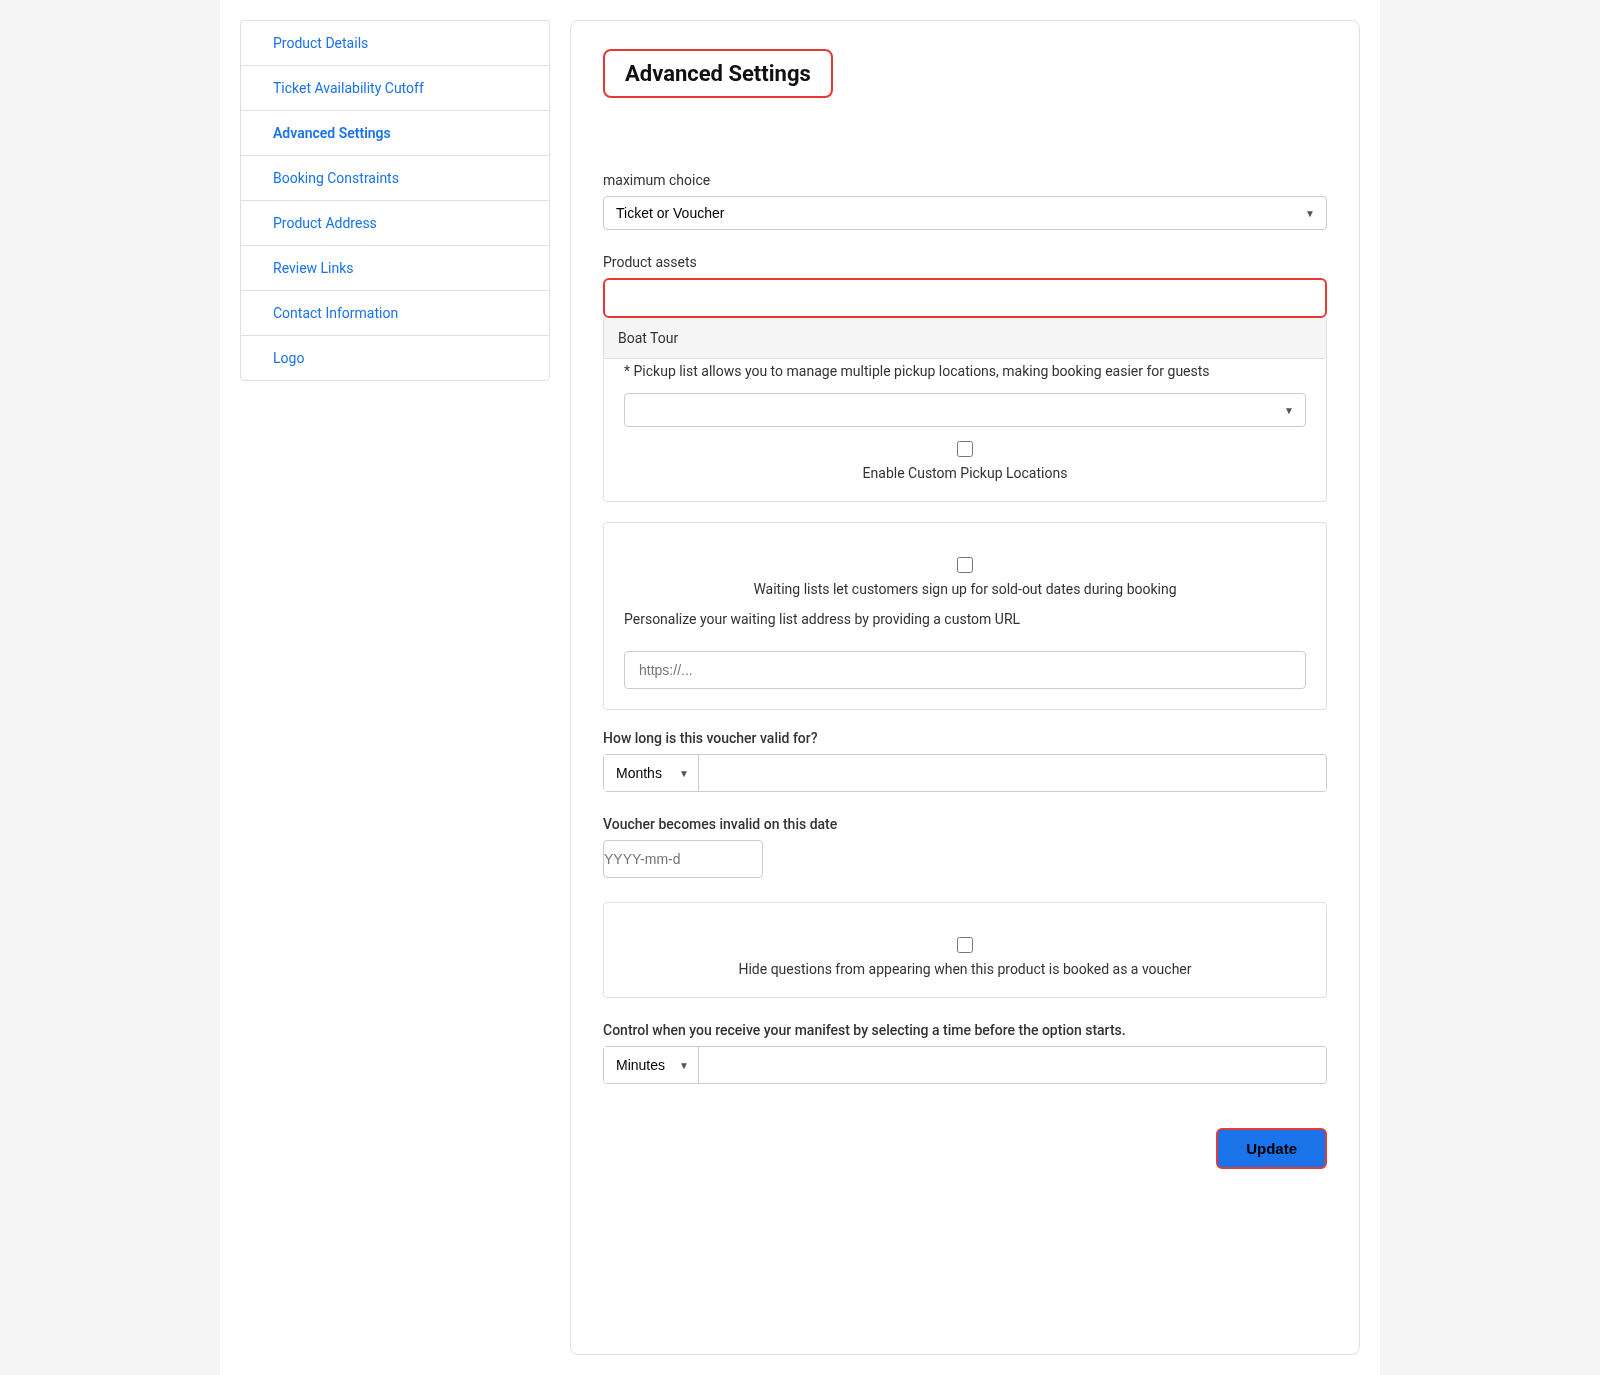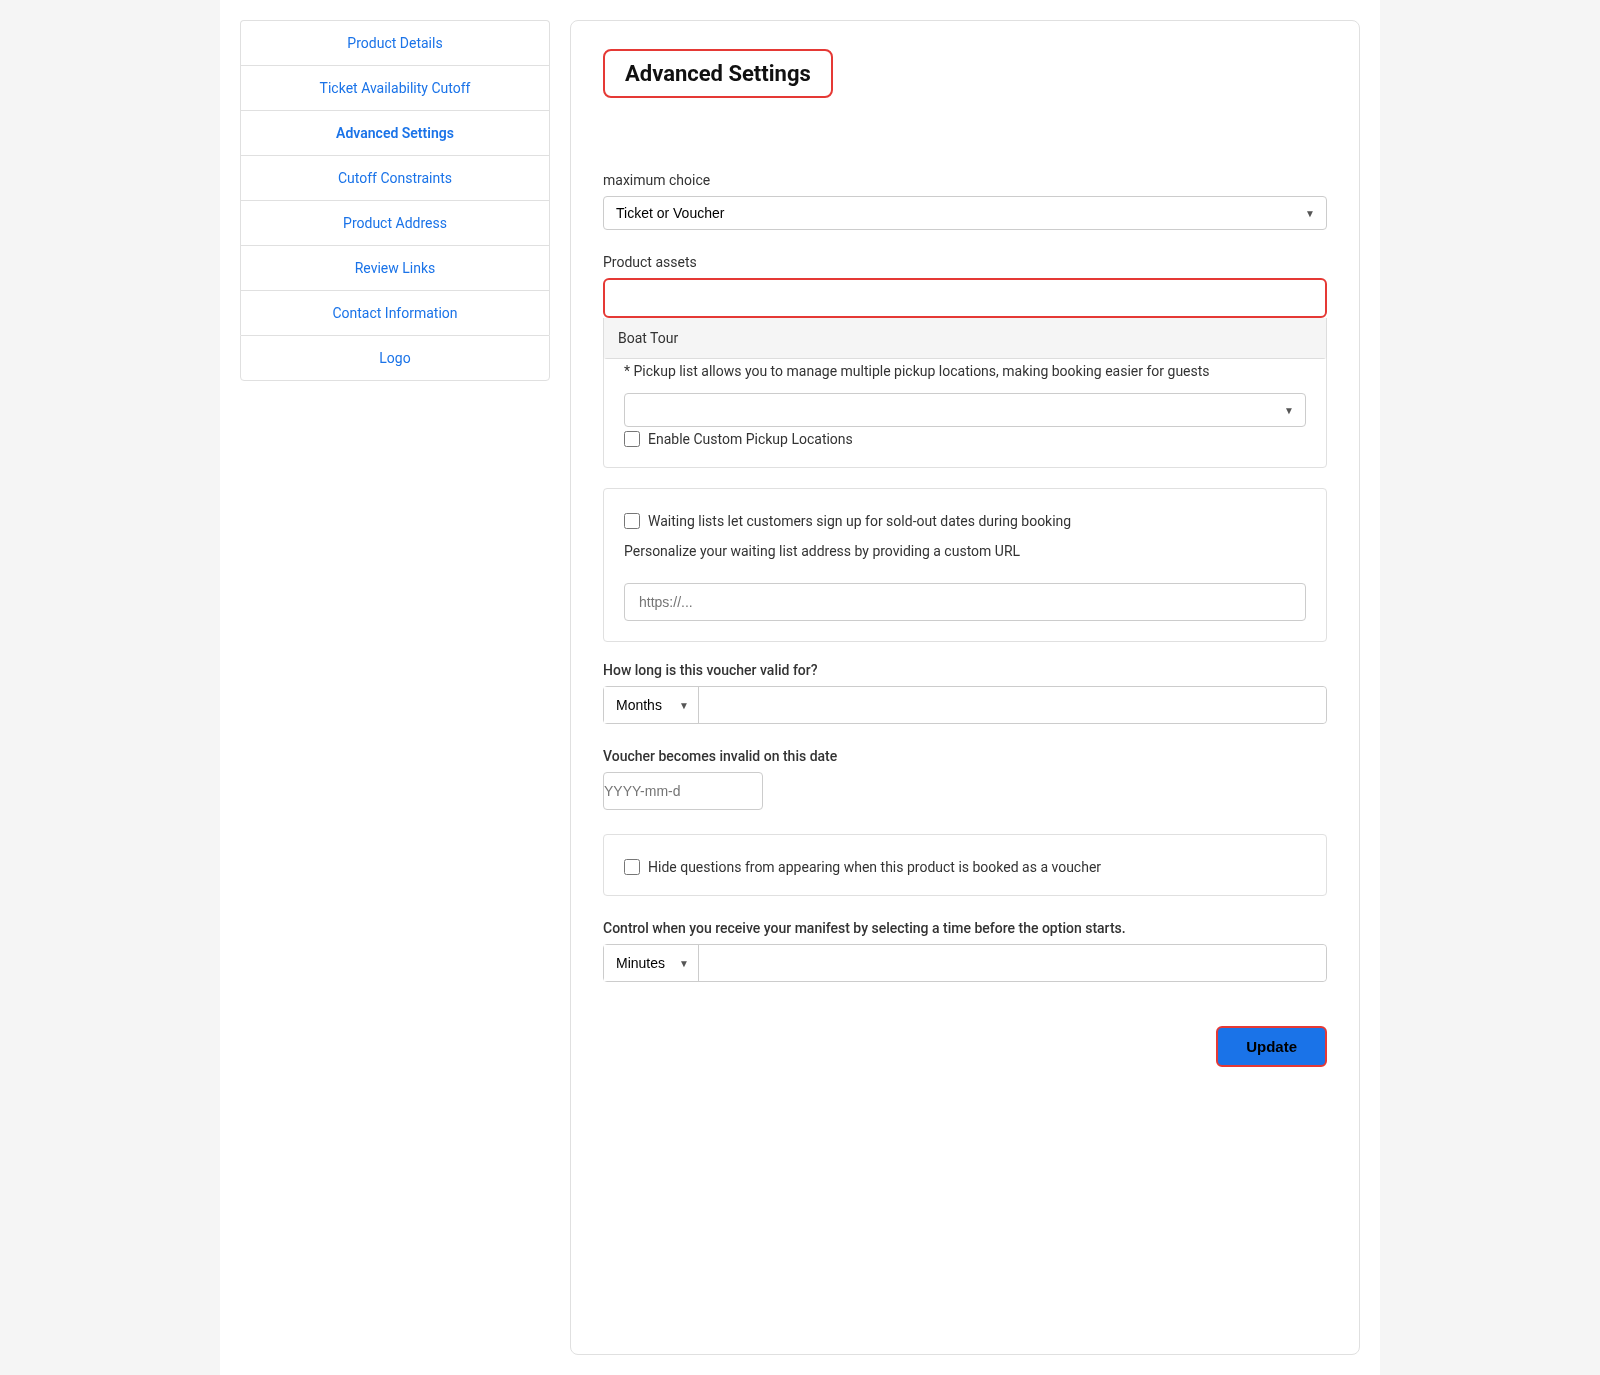--- a/index.html
+++ b/index.html
@@ -27,21 +27,20 @@
     .sidebar-item {
       display: block;
       padding: 14px 32px;
       color: #1a73e8;
       text-decoration: none;
       border: 1px solid #e0e0e0;
       border-bottom: none;
       background: #fff;
       cursor: pointer;
       font-size: 14px;
-      text-align: center;
     }
     .sidebar-item:first-child {
       border-top-left-radius: 4px;
       border-top-right-radius: 4px;
     }
     .sidebar-item:last-child {
       border-bottom: 1px solid #e0e0e0;
       border-bottom-left-radius: 4px;
       border-bottom-right-radius: 4px;
     }
@@ -160,21 +159,22 @@
     .info-text {
       font-size: 14px;
       color: #333;
       margin-bottom: 14px;
     }
 
     .checkbox-row {
       display: flex;
       align-items: center;
       gap: 8px;
-      margin-top: 4px;
+      margin-top: 14px;
+      flex-direction: column;
     }
     .checkbox-row input[type="checkbox"] {
       width: 16px;
       height: 16px;
       cursor: pointer;
       flex-shrink: 0;
     }
     .checkbox-row label {
       font-size: 14px;
       color: #333;
@@ -263,21 +263,21 @@
   </style>
 </head>
 <body>
 
 <div class="page-container">
 
   <div class="sidebar">
     <a class="sidebar-item">Product Details</a>
     <a class="sidebar-item">Ticket Availability Cutoff</a>
     <a class="sidebar-item active">Advanced Settings</a>
-    <a class="sidebar-item">Cutoff Constraints</a>
+    <a class="sidebar-item">Booking Constraints</a>
     <a class="sidebar-item">Product Address</a>
     <a class="sidebar-item">Review Links</a>
     <a class="sidebar-item">Contact Information</a>
     <a class="sidebar-item">Logo</a>
   </div>
 
   <div class="main-content">
 
     
     <div class="section-title-bordered">Advanced Settings</div>

